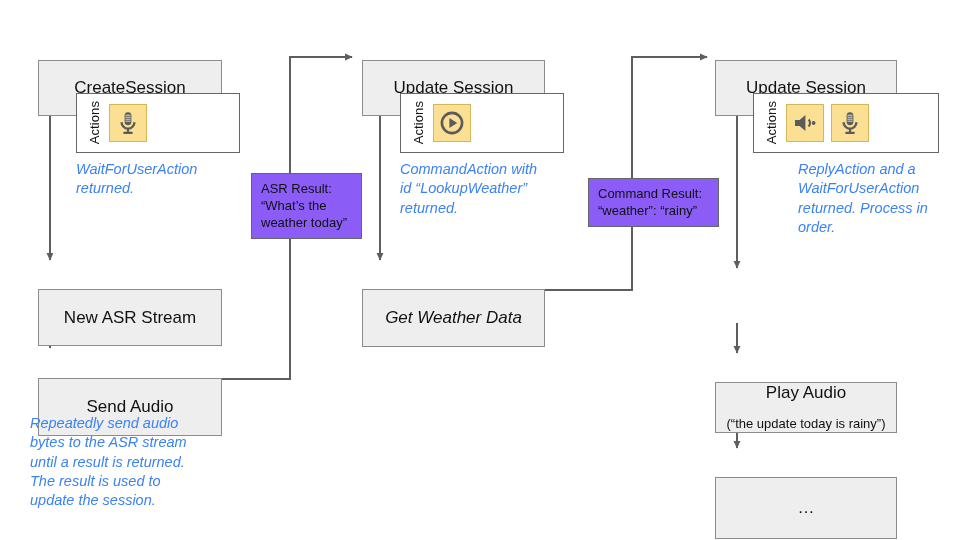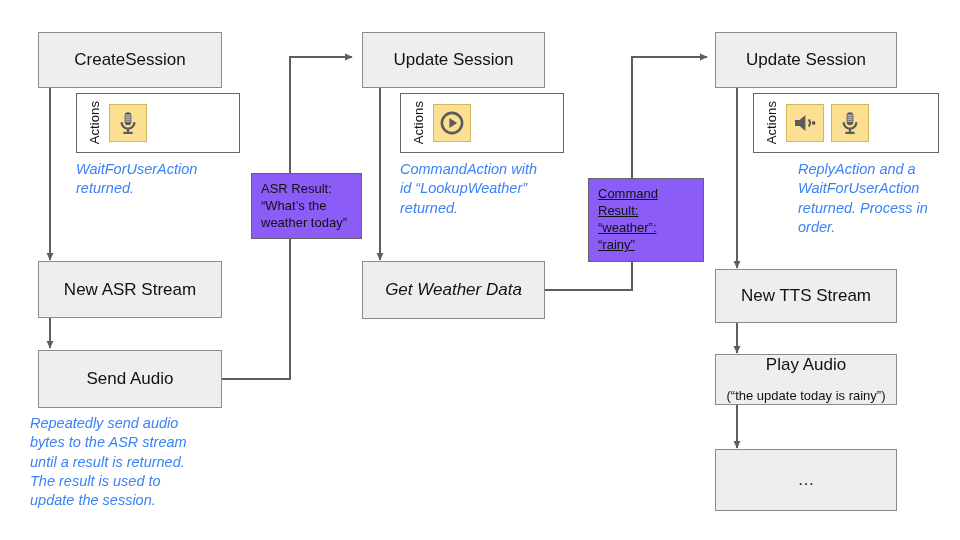--- a/index.html
+++ b/index.html
@@ -26,20 +26,21 @@
     border: 1px solid #8c8c8c;
     display: flex;
     flex-direction: column;
     align-items: center;
     justify-content: center;
     color: #111111;
     font-size: 17px;
     line-height: 1.15;
     text-align: center;
     z-index: 3;
+    margin-top: 28px;
   }
   .node .sub {
     font-size: 13px;
     margin-top: 1px;
     color: #111111;
     white-space: nowrap;
   }
   .label-box {
     position: absolute;
     background: #8b5cf6;
@@ -178,21 +179,21 @@
 
   <div class="note" style="left:400px; top:160px; width:175px;">CommandAction with
 id “LookupWeather”
 returned.</div>
 
   <div class="node" style="left:362px; top:261px; width:183px; height:58px;font-style:italic;">
     <span>Get Weather Data</span>
   </div>
 
 
-  <div class="label-box" style="left:588px; top:178px; width:116px;text-decoration:underline;">Command Result:
+  <div class="label-box" style="left:588px; top:178px; width:131px;">Command Result:
 “weather”: “rainy”</div>
 
   <div class="node" style="left:715px; top:32px; width:182px; height:56px;">
     <span>Update Session</span>
   </div>
 
   <div class="actions-box" style="left:753px; top:93px; width:186px; height:60px;">
     <span class="actions-label">Actions</span>
     <span class="chip">
       <svg width="26" height="22" viewBox="0 0 26 22" aria-hidden="true">
@@ -215,23 +216,20 @@
         <rect x="6.2" y="20.8" width="9.6" height="2.2" rx="1" fill="#5b5b5b"></rect>
       </svg>
     </span>
   </div>
 
   <div class="note" style="left:753px; top:160px; width:180px;margin-left:45px;">ReplyAction and a
 WaitForUserAction
 returned. Process in
 order.</div>
 
-  <div class="node" style="left:715px; top:269px; width:182px; height:54px;">
-    <span>New TTS Stream</span>
-  </div>
 
   <div class="node" style="left:715px; top:354px; width:182px; height:51px;justify-content:space-between;">
     <span>Play Audio</span>
     <span class="sub">(“the update today is rainy”)</span>
   </div>
 
   <div class="node" style="left:715px; top:449px; width:182px; height:62px;">
     <span>…</span>
   </div>
 

